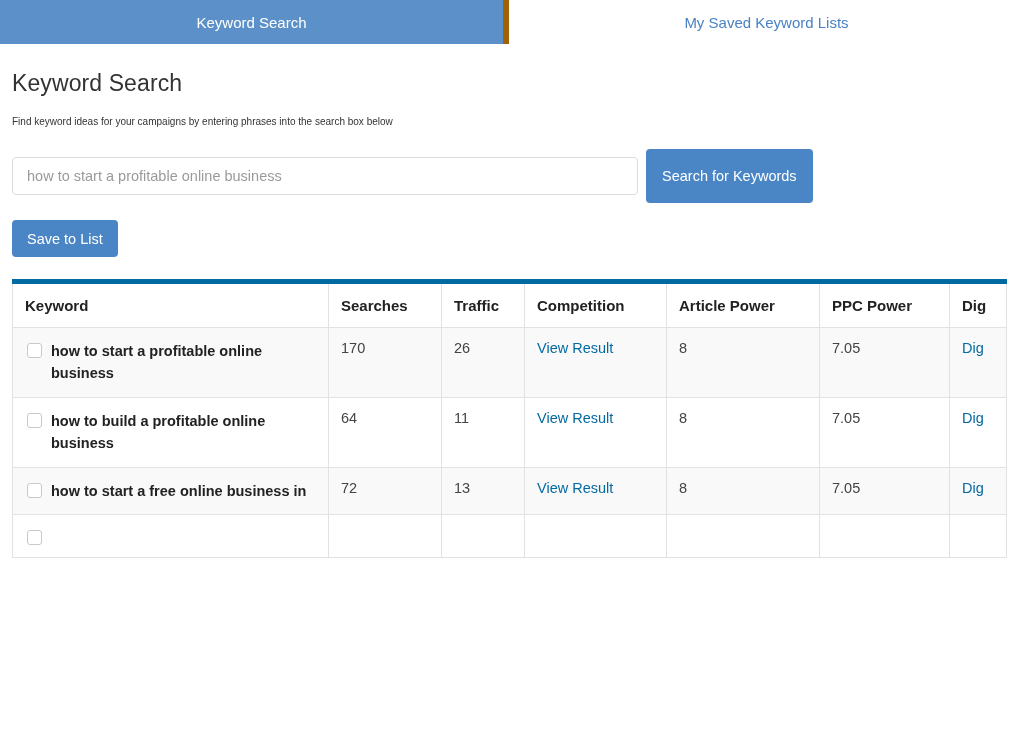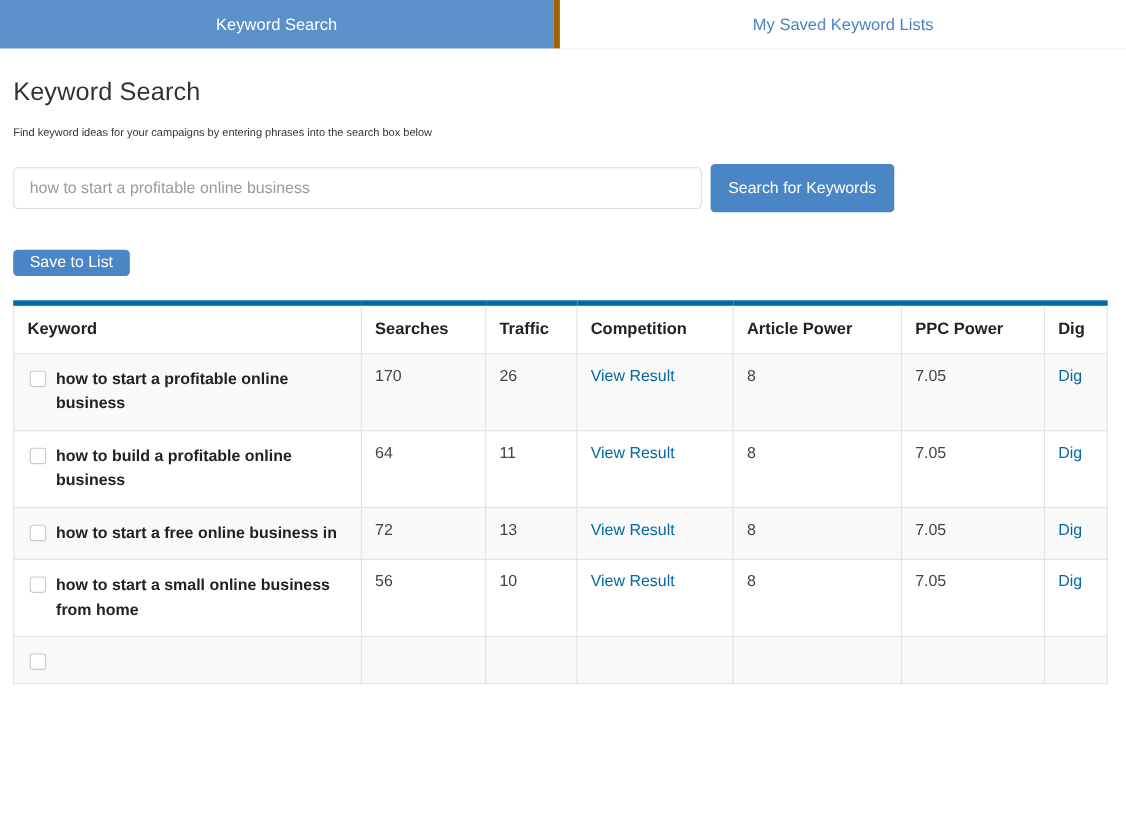--- a/index.html
+++ b/index.html
@@ -84,26 +84,26 @@
     border: none;
     border-radius: 4px;
     background: #4a86c5;
     color: #ffffff;
     font-size: 14.5px;
     font-family: "Liberation Sans", sans-serif;
     cursor: pointer;
     padding: 0 16px;
   }
   .btn-search {
-    height: 44px;
+    height: 54px;
     margin-left: 8px;
   }
   .btn-save {
-    height: 24px;
-    margin-top: 34px;
+    height: 37px;
+    margin-top: 17px;
     padding: 0 15px;
   }
 
   
   .table-wrap { margin-top: 22px; }
   table {
     width: 994px;
     border-collapse: collapse;
     table-layout: fixed;
     font-size: 14.5px;
@@ -247,34 +247,20 @@
             <td class="num">13</td>
             <td class="num"><a class="link">View Result</a></td>
             <td class="num">8</td>
             <td class="num">7.05</td>
             <td class="num"><a class="link">Dig</a></td>
           </tr>
           <tr>
             <td class="kw">
               <div class="kw-inner">
                 <div class="cbox"></div>
-                <span>how to start a small online business from home</span>
-              </div>
-            </td>
-            <td class="num">56</td>
-            <td class="num">10</td>
-            <td class="num"><a class="link">View Result</a></td>
-            <td class="num">8</td>
-            <td class="num">7.05</td>
-            <td class="num"><a class="link">Dig</a></td>
-          </tr>
-          <tr>
-            <td class="kw">
-              <div class="kw-inner">
-                <div class="cbox"></div>
                 <span></span>
               </div>
             </td>
             <td class="num"></td>
             <td class="num"></td>
             <td class="num"></td>
             <td class="num"></td>
             <td class="num"></td>
             <td class="num"></td>
           </tr>

